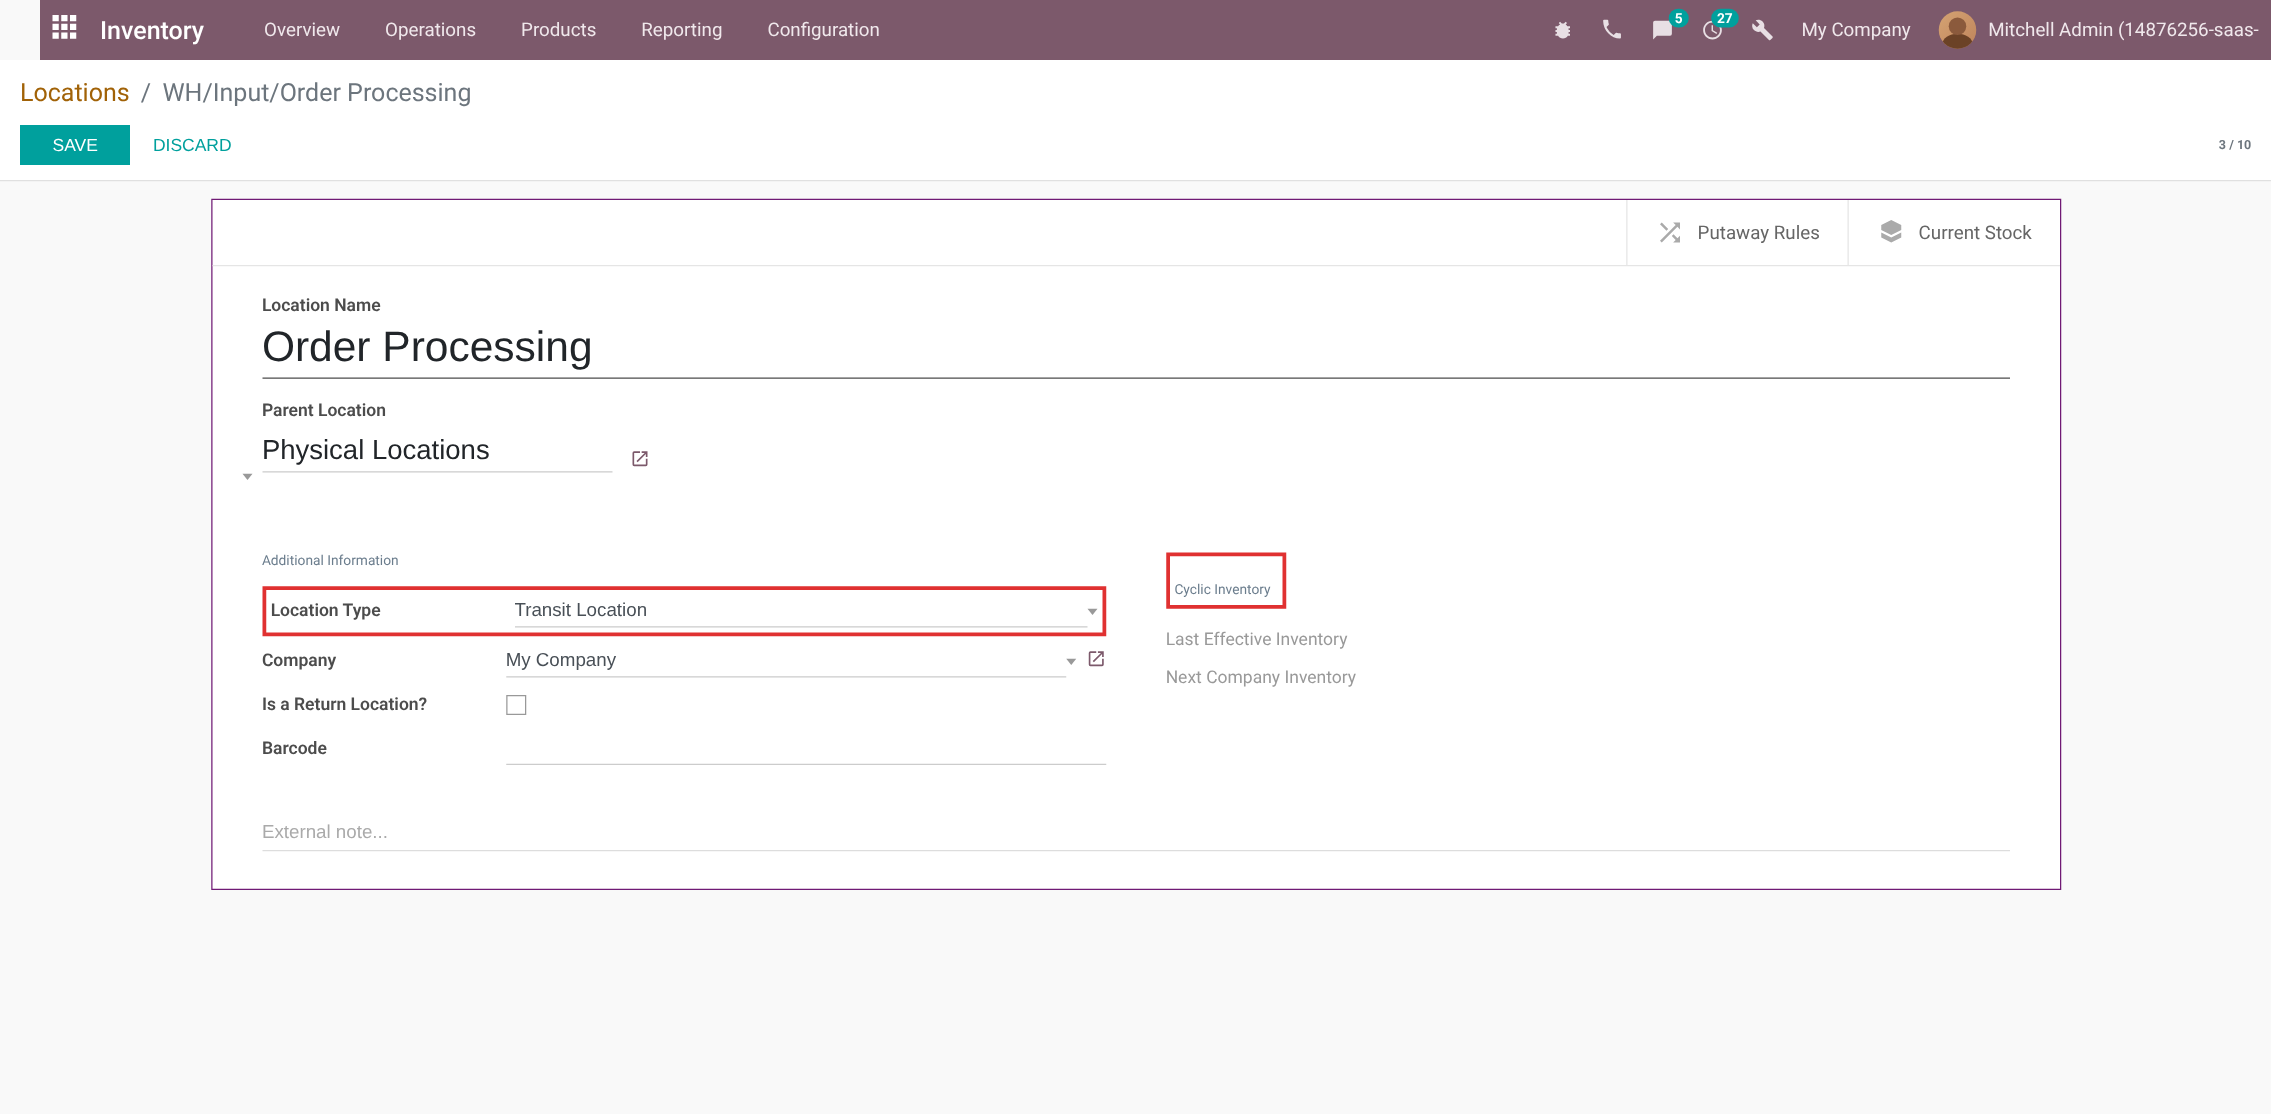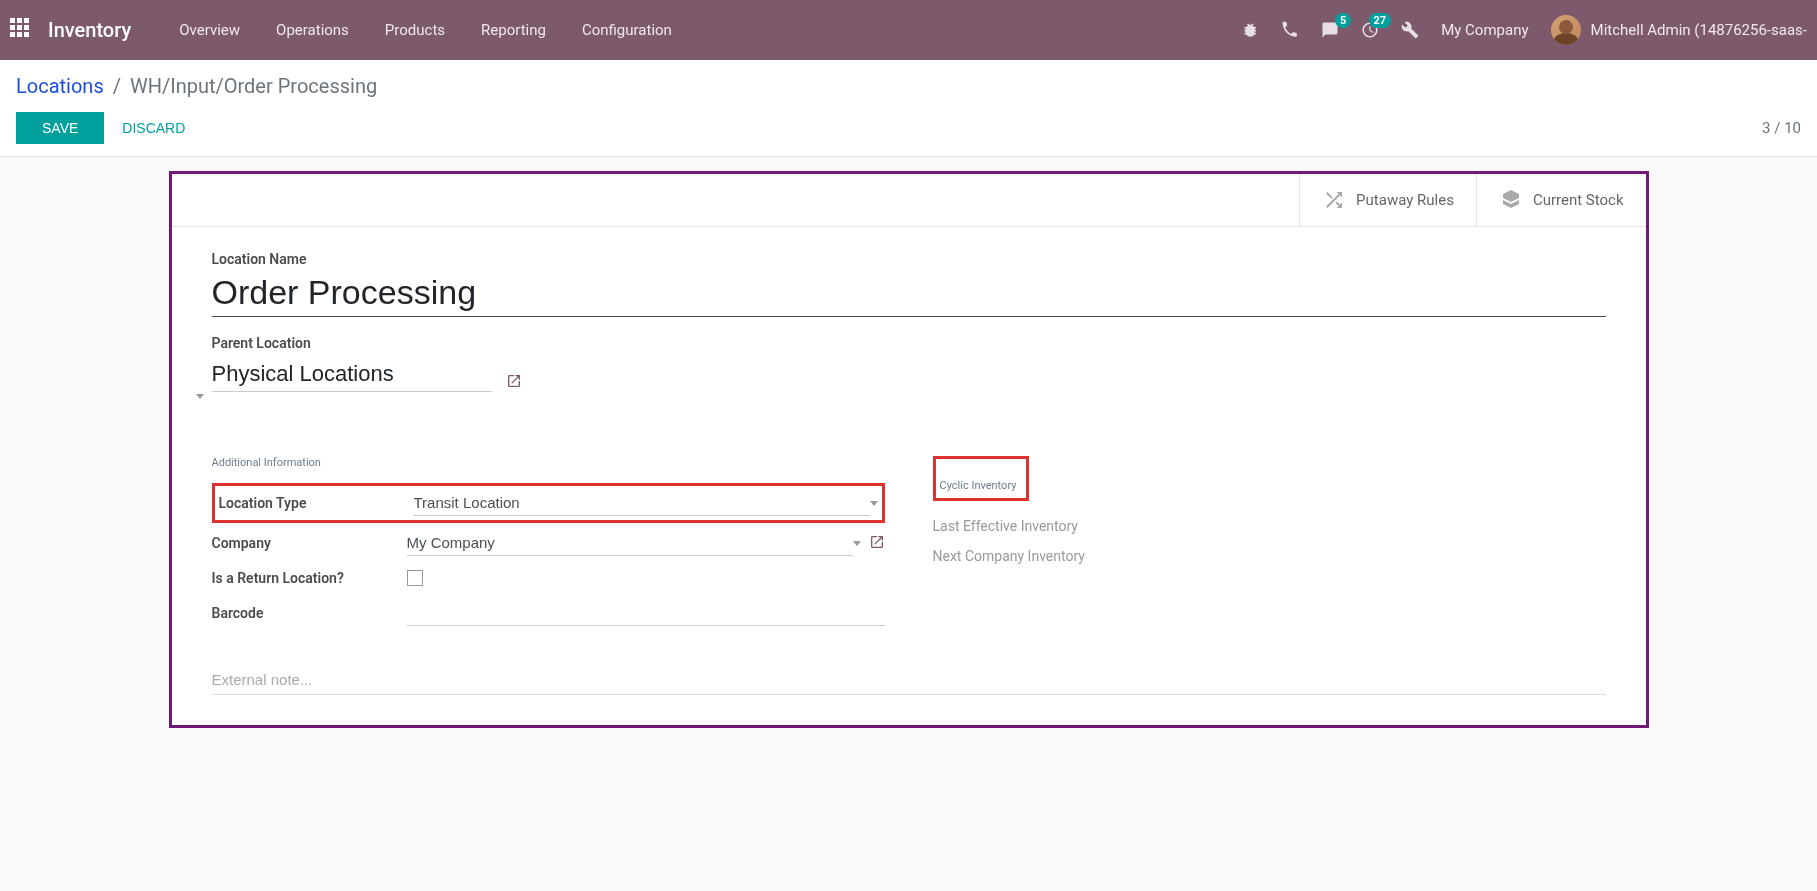--- a/index.html
+++ b/index.html
@@ -9,25 +9,26 @@
     }
     body {
       font-family: -apple-system, BlinkMacSystemFont, "Segoe UI", Roboto, "Helvetica Neue", Arial, sans-serif;
       font-size: 14px;
       color: #4c4c4c;
       background: #f9f9f9;
     }
     
     .navbar {
       background: #7c596b;
-      height: 60px;
+      height: 48px;
       display: flex;
       align-items: center;
       padding: 0 10px;
       color: #fff;
+      margin-left: 32px;
     }
     .navbar-left {
       display: flex;
       align-items: center;
     }
     .apps-icon {
       width: 24px;
       height: 24px;
       margin-right: 14px;
       display: grid;
@@ -134,21 +135,21 @@
     .action-bar {
       background: #fff;
       padding: 14px 16px 12px 16px;
       border-bottom: 1px solid #e0e0e0;
     }
     .breadcrumb {
       font-size: 20px;
       margin-bottom: 14px;
     }
     .breadcrumb a {
-      color: #1d4ed8;
+      color: #a16207;
       text-decoration: none;
     }
     .breadcrumb .sep {
       color: #6c757d;
       margin: 0 4px;
     }
     .breadcrumb .current {
       color: #6c757d;
     }
     .action-row {
@@ -171,30 +172,31 @@
       color: #00a09d;
       font-size: 14px;
       font-weight: 500;
       padding: 8px 18px;
       cursor: pointer;
       text-transform: uppercase;
     }
     .pager {
       margin-left: auto;
       color: #6c757d;
-      font-size: 15px;
+      font-size: 10px;
+      font-weight: bold;
     }
     
     .form-container {
       padding: 0 60px;
       margin-top: 14px;
     }
     .form-sheet {
       background: #fff;
-      border: 3px solid #701a75;
+      border: 1px solid #701a75;
       max-width: 1480px;
       margin: 0 auto;
     }
     .stat-buttons {
       display: flex;
       justify-content: flex-end;
       border-bottom: 1px solid #e5e5e5;
     }
     .stat-btn {
       display: flex;

